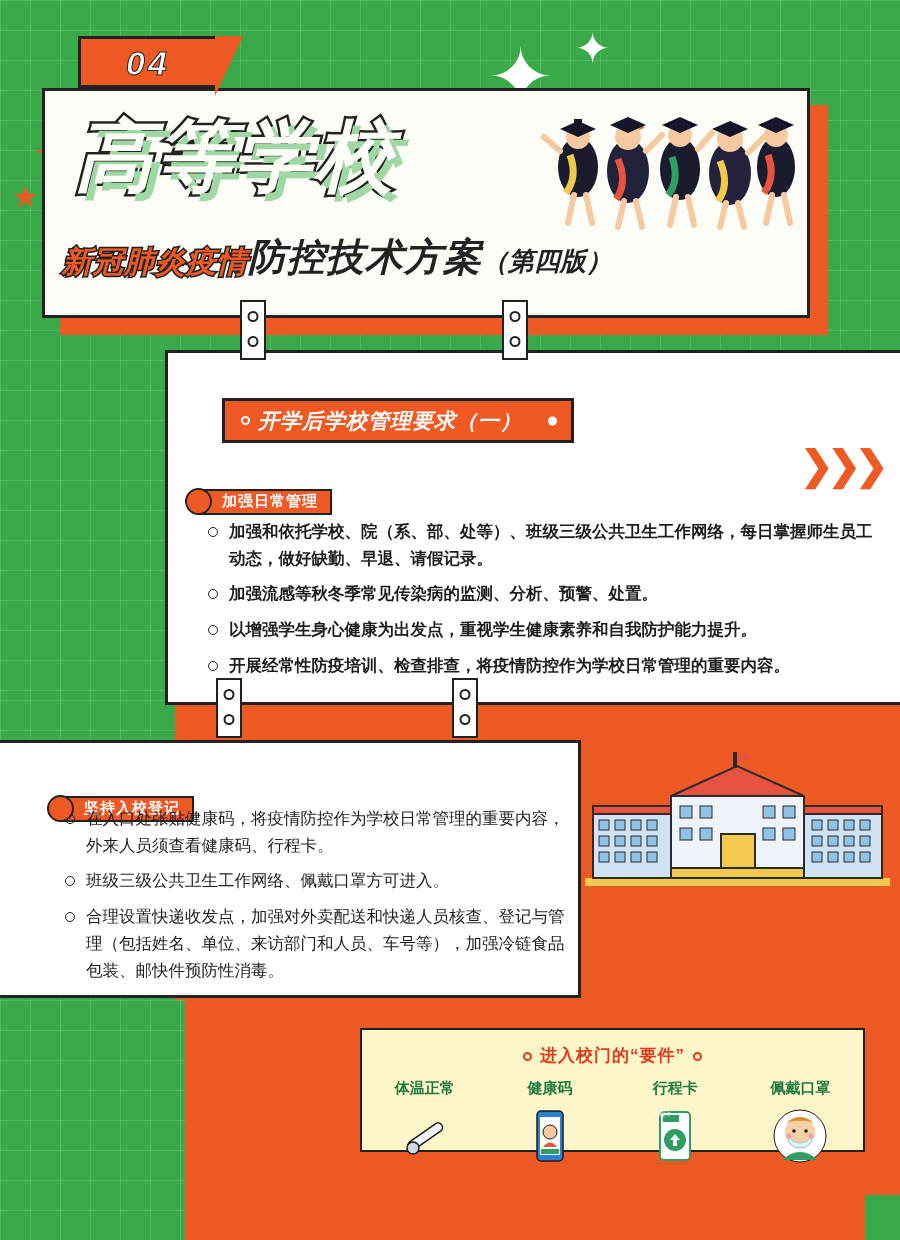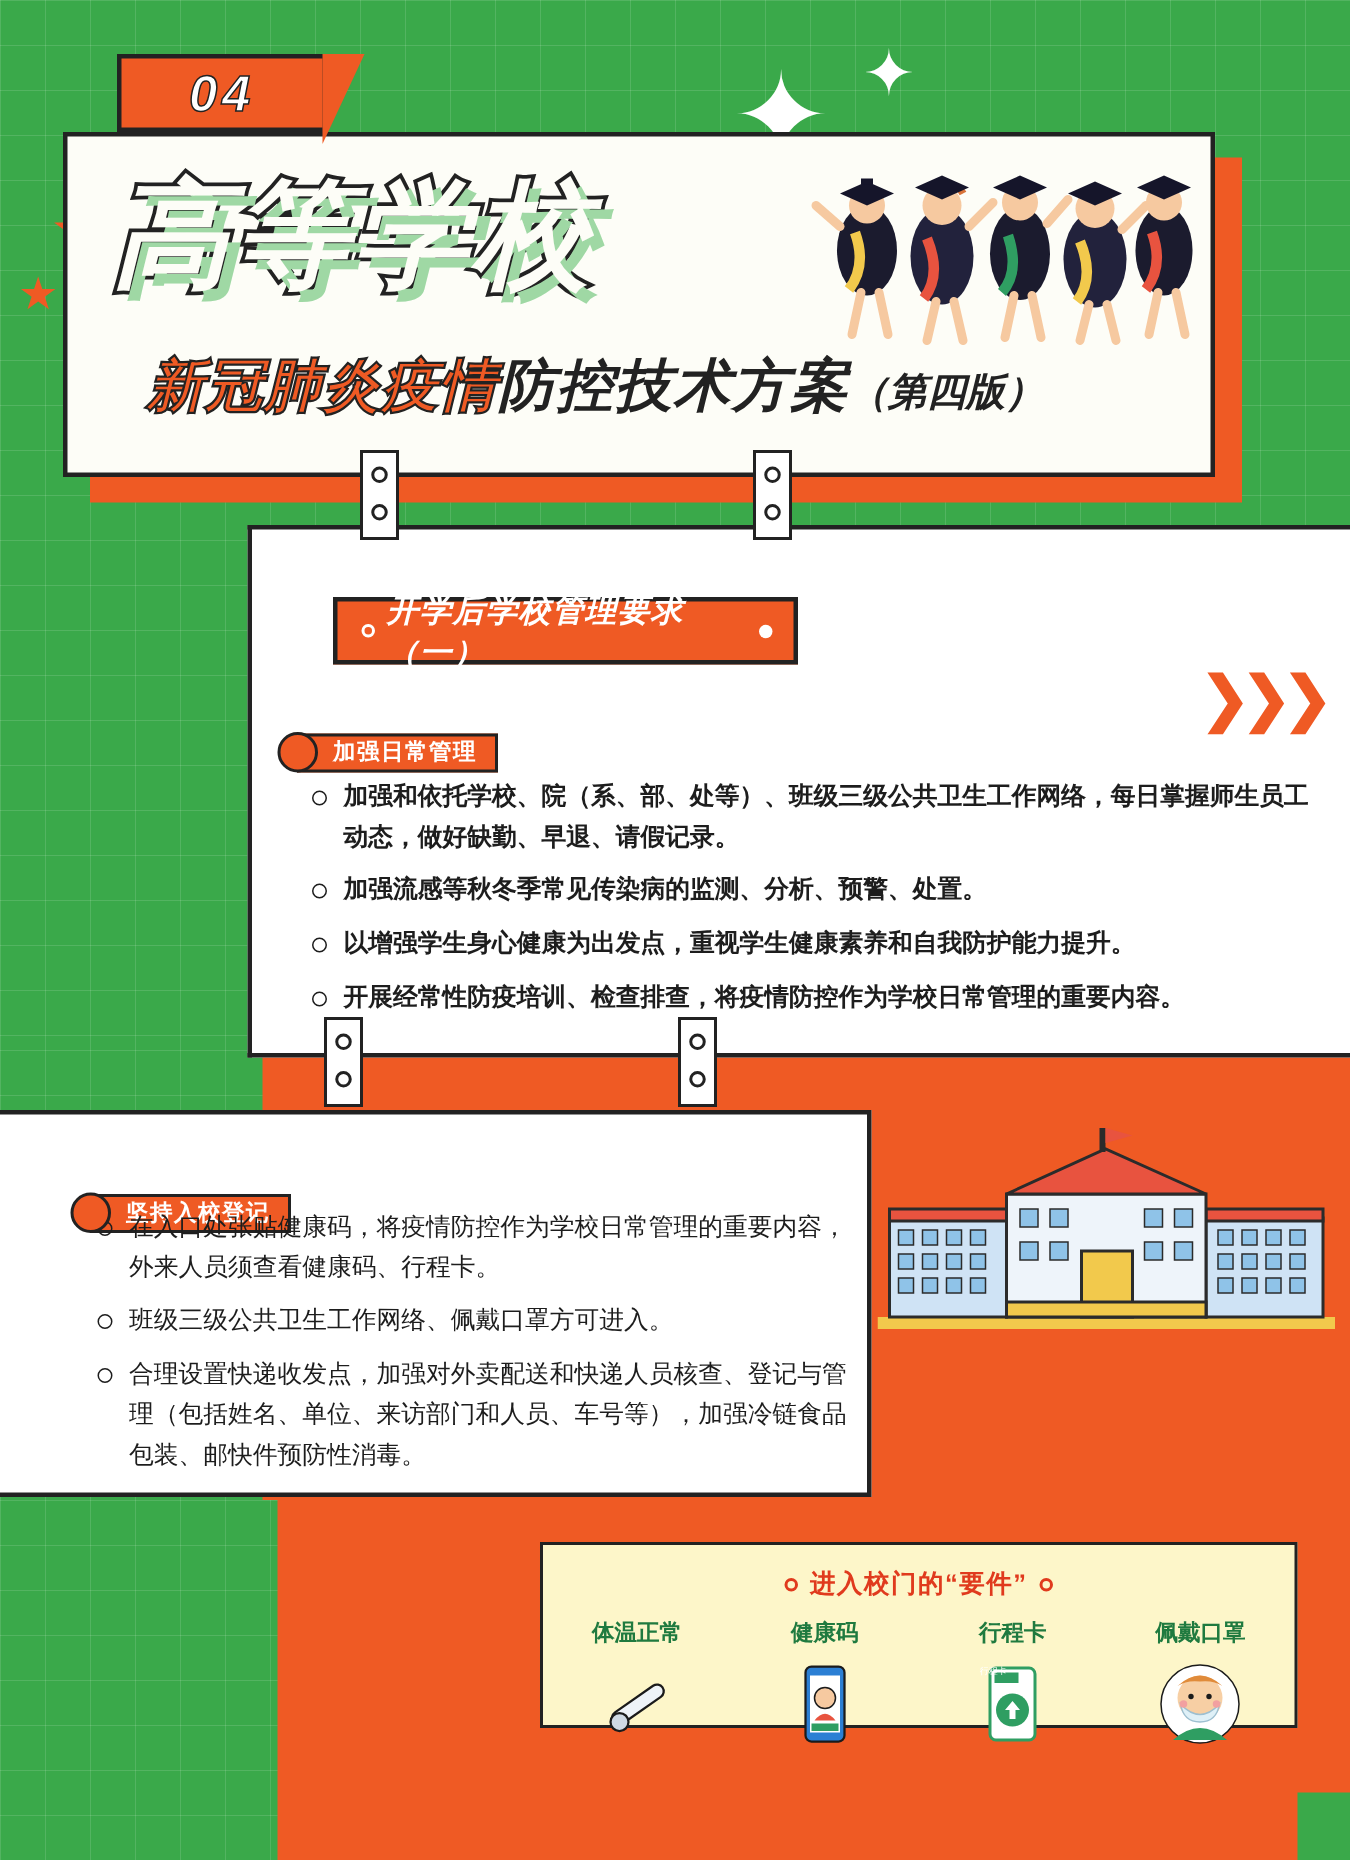--- a/index.html
+++ b/index.html
@@ -111,28 +111,27 @@
   }
 
   .subtitle-row {
     position: absolute;
     left: 62px; top: 232px;
     display: flex;
     align-items: flex-end;
     white-space: nowrap;
   }
   .sub-orange {
-    font-size: 38px;
-    font-weight: normal;
+    font-size: 30px;
+    font-weight: bold;
     font-style: italic;
     color: #ef5a24;
     -webkit-text-stroke: 3px #222;
     paint-order: stroke fill;
     letter-spacing: 1px;
-    margin-left: 36px;
   }
   .sub-dark {
     font-size: 38px;
     font-weight: bold;
     font-style: italic;
     color: #222;
     letter-spacing: 1px;
   }
   .sub-ver {
     font-size: 26px;
@@ -398,21 +397,21 @@
     <span class="hole h1"></span>
     <span class="hole h2"></span>
   </div>
   <div class="clip" style="left:502px; top:300px;">
     <span class="hole h1"></span>
     <span class="hole h2"></span>
   </div>
 
   <div class="sec1-card"></div>
 
-  <div class="sec-tab" style="left:222px; top:398px; width:310px;">
+  <div class="sec-tab" style="left:222px; top:398px; width:352px;">
     <span class="dot-o"></span>
     <span class="tab-text">开学后学校管理要求（一）</span>
     <span class="dot-right"></span>
   </div>
 
   <div class="chev" style="left:800px; top:442px;">❯❯❯</div>
 
   <div class="headline" style="left:185px; top:488px;">
     <span class="bullet-circle"></span>
     <span class="hl-box">

